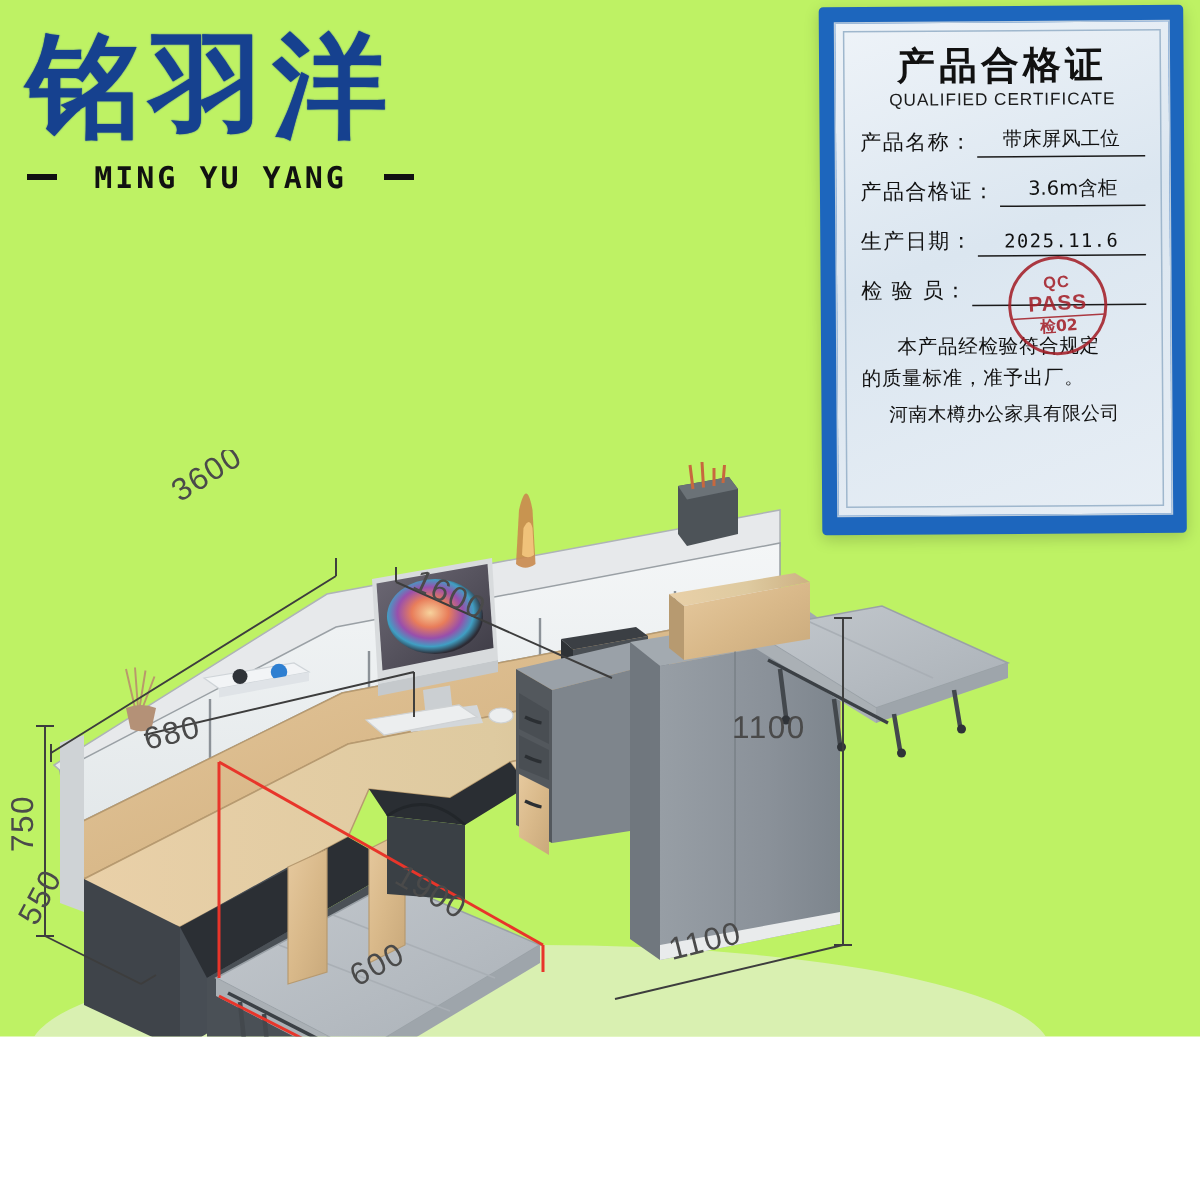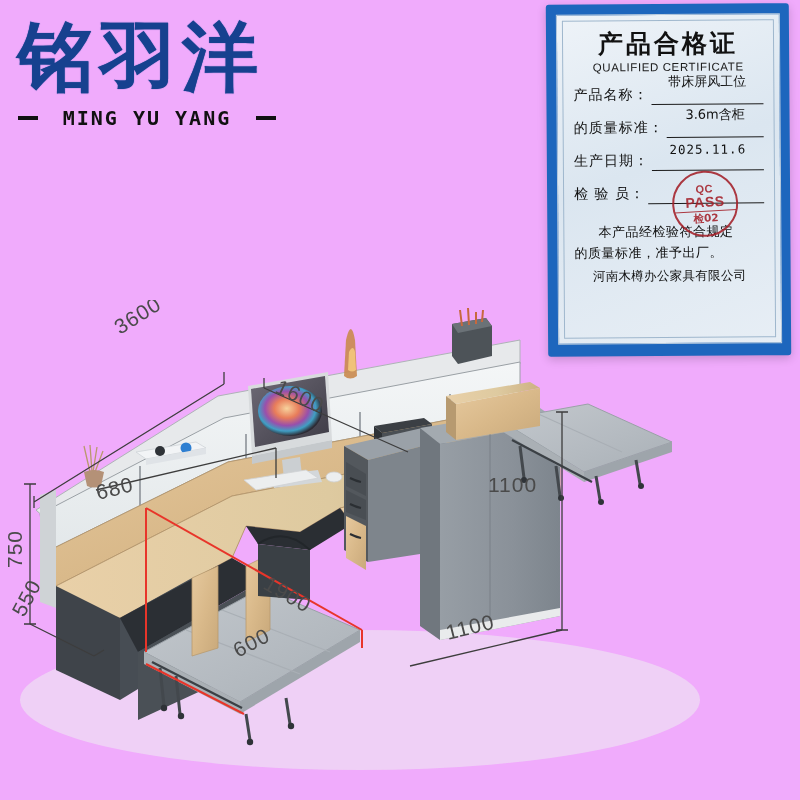--- a/index.html
+++ b/index.html
@@ -3,21 +3,21 @@
 <meta charset="utf-8">
 <style>
   html,body{margin:0;padding:0;}
   body{
     width:800px;height:800px;
     background:#ffffff;
     font-family:"Liberation Sans","DejaVu Sans",sans-serif;
     overflow:hidden;
     position:relative;
   }
-  #root{position:relative;width:800px;height:800px;background:#f0abfc;overflow:hidden;text-decoration:underline;}
+  #root{position:relative;width:800px;height:691px;background:#bef264;overflow:hidden;text-decoration:underline;}
 
   
   .brand{position:absolute;left:18px;top:14px;width:300px;}
   .brand-cn{
     font-family:"DejaVu Sans","Liberation Sans",sans-serif;
     font-size:76px;line-height:86px;font-weight:bold;
     color:#16418f;letter-spacing:6px;white-space:nowrap;
     text-shadow:0 0 1px #16418f;
   }
   .brand-sub{display:flex;align-items:center;gap:25px;margin-top:6px;width:258px;}
@@ -67,21 +67,21 @@
   }
   .cert-label{
     font-size:14px;color:#111;white-space:nowrap;letter-spacing:1px;
     font-family:"DejaVu Sans","Liberation Sans",sans-serif;
     padding-bottom:1px;
   }
   .cert-val{
     flex:1 1 auto;border-bottom:1.3px solid #1a1a1a;
     text-align:center;font-size:13px;color:#111;
     font-family:"DejaVu Sans","Liberation Sans",sans-serif;
-    padding-bottom:13px;margin-left:3px;white-space:nowrap;margin-top:48px;
+    padding-bottom:2px;margin-left:3px;white-space:nowrap;margin-top:48px;
   }
   .cert-val.date{font-family:"DejaVu Sans Mono","Liberation Mono",monospace;font-size:12.5px;letter-spacing:1px;}
   .cert-val.empty{color:transparent;}
   
   .stamp{
     position:absolute;left:108px;top:150px;width:62px;height:62px;
     border:2px solid #a42029;border-radius:50%;
     color:#a42029;opacity:.88;
     display:flex;flex-direction:column;align-items:center;justify-content:center;
     transform:rotate(-3deg);pointer-events:none;
@@ -130,21 +130,21 @@
 
         <div class="cert-title">产品合格证</div>
         <div class="cert-subtitle">QUALIFIED CERTIFICATE</div>
 
         <div class="cert-fields">
           <div class="cert-row">
             <span class="cert-label">产品名称：</span>
             <span class="cert-val">带床屏风工位</span>
           </div>
           <div class="cert-row">
-            <span class="cert-label">的质量标准：</span>
+            <span class="cert-label">产品合格证：</span>
             <span class="cert-val">3.6m含柜</span>
           </div>
           <div class="cert-row">
             <span class="cert-label">生产日期：</span>
             <span class="cert-val date">2025.11.6</span>
           </div>
           <div class="cert-row">
             <span class="cert-label">检 验 员：</span>
             <span class="cert-val empty"></span>
           </div>

